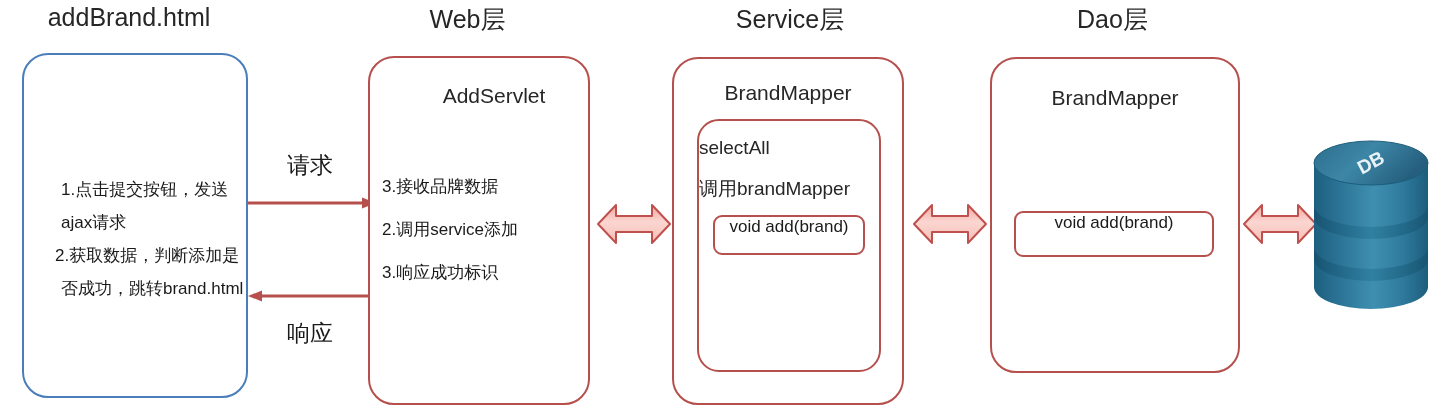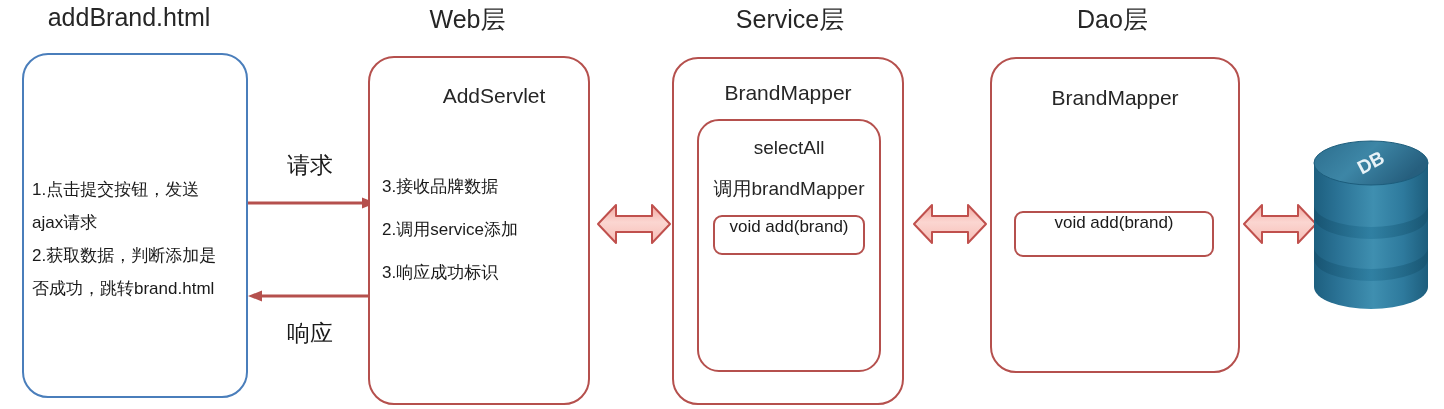--- a/index.html
+++ b/index.html
@@ -57,38 +57,39 @@
 
   .box-heading {
     font-size: 21px;
     color: #262626;
     text-align: center;
     white-space: nowrap;
   }
   .sub-heading {
     font-size: 19px;
     color: #262626;
-    text-align: center;
+    text-align: left;
     white-space: nowrap;
   }
   .method-label {
     font-size: 17px;
     color: #1a1a1a;
     white-space: nowrap;
   }
   .body-line {
     font-size: 17px;
     color: #1a1a1a;
     line-height: 33px;
     white-space: nowrap;
   }
   .body-block {
     font-size: 17px;
     color: #1a1a1a;
     line-height: 33px;
+    margin-left: 29px;
   }
 
   
   .flow-label {
     font-size: 23px;
     color: #1a1a1a;
     text-align: center;
     white-space: nowrap;
   }
 
@@ -103,21 +104,21 @@
 
   <div class="abs col-title" style="left:355px; top:3px; width:225px;">Web层</div>
 
   <div class="abs col-title" style="left:675px; top:3px; width:230px;">Service层</div>
 
   <div class="abs col-title" style="left:1000px; top:3px; width:225px;">Dao层</div>
 
   <div class="abs layer-box box-blue" style="left:22px; top:53px; width:226px; height:345px;">
     <div class="abs body-block" style="left:8px; top:118px; width:212px;">1.点击提交按钮，发送</div>
     <div class="abs body-block" style="left:8px; top:151px; width:212px;">ajax请求</div>
-    <div class="abs body-block" style="left:8px; top:184px; width:216px;">2.获取数据，判断添加是</div>
+    <div class="abs body-block" style="left:2px; top:184px; width:216px;">2.获取数据，判断添加是</div>
     <div class="abs body-block" style="left:8px; top:217px; width:218px;">否成功，跳转brand.html</div>
   </div>
 
   <div class="abs flow-label" style="left:245px; top:150px; width:130px;">请求</div>
   <svg class="abs" style="left:248px; top:196px;" width="128" height="14" viewBox="0 0 128 14">
     <line x1="0" y1="7" x2="118" y2="7" stroke="#b5504d" stroke-width="3"></line>
     <polygon points="128,7 114,1.5 114,12.5" fill="#b5504d"></polygon>
   </svg>
 
   <svg class="abs" style="left:248px; top:289px;" width="128" height="14" viewBox="0 0 128 14">

